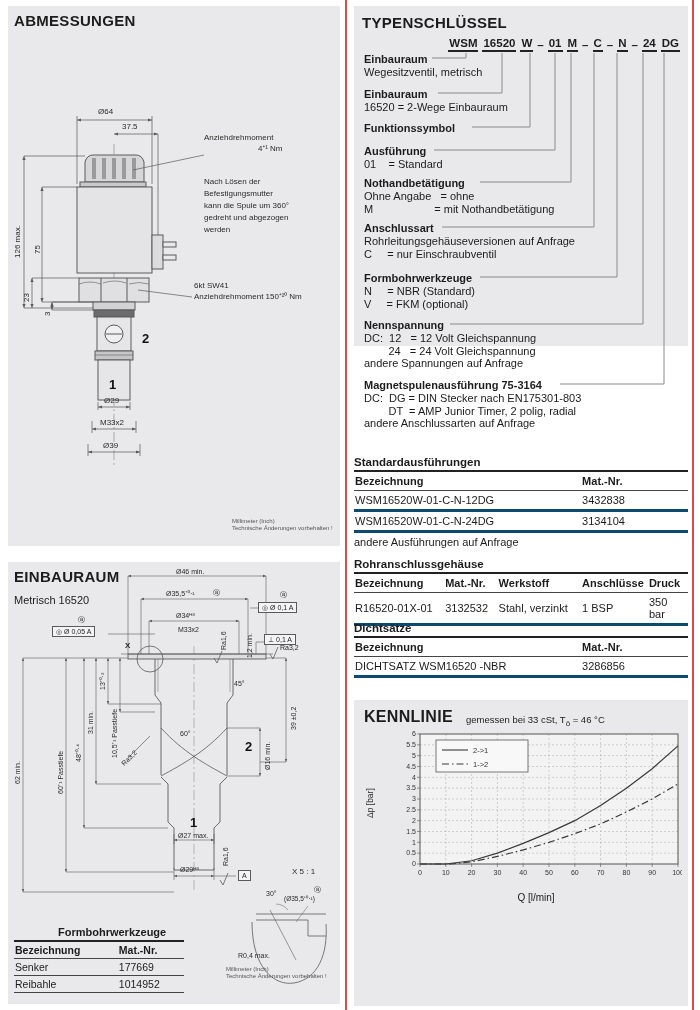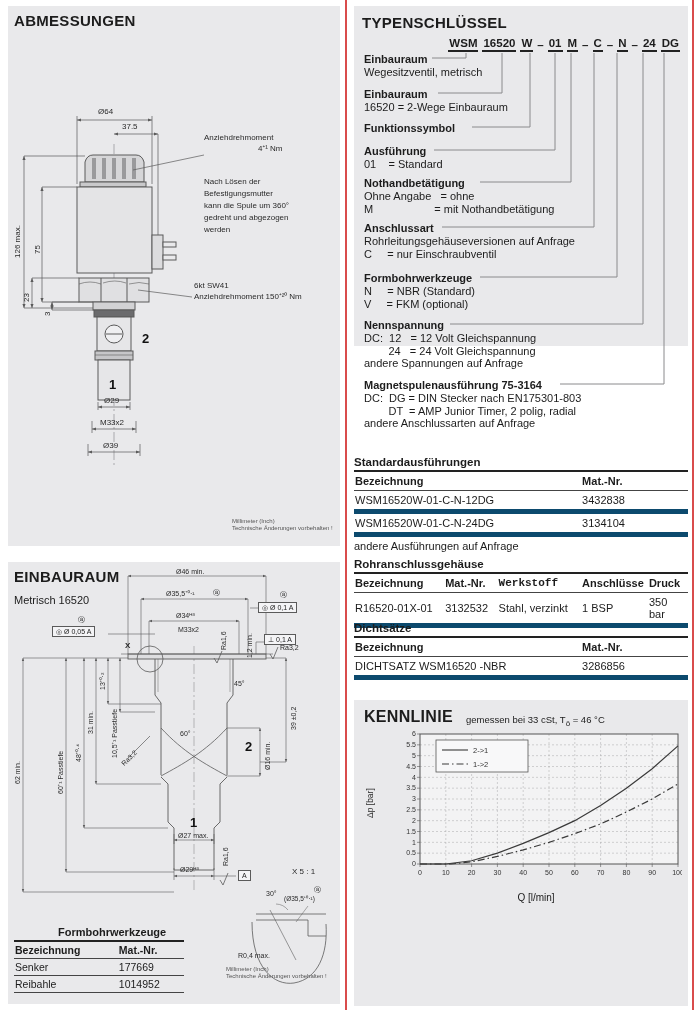--- a/index.html
+++ b/index.html
@@ -24,21 +24,21 @@
   .code-row .tk{border-bottom:2px solid #222;padding:0 1px 1px 1px;}
   .code-row .dash{padding:0 0 1px 0;}
   .ts-sec{position:absolute;left:10px;width:315px;}
   .ts-sec .ts-label{font-size:11px;font-weight:bold;line-height:13px;white-space:pre;}
   .ts-sec .ts-line{font-size:11px;line-height:12.7px;white-space:pre;}
   
   .rtable{position:absolute;left:354px;width:334px;}
   .rtable .tt{font-size:11.5px;font-weight:bold;margin:0 0 2px 0;}
   .rtable table{width:100%;border-collapse:collapse;}
   .rtable th{font-size:11px;text-align:left;border-top:2px solid #222;border-bottom:1px solid #444;padding:3px 2px 3px 1px;}
-  .rtable td{font-size:11px;border-bottom:5px solid #0c4a6e;padding:3px 2px 3px 1px;}
+  .rtable td{font-size:11px;border-bottom:3px solid #0c4a6e;padding:3px 2px 3px 1px;}
   .rtable .note{font-size:11px;padding-top:3px;}
   
   .stable{position:absolute;left:6px;top:364px;width:170px;}
   .stable .tt{font-size:11px;font-weight:bold;margin:0 0 2px 0;padding-left:44px;}
   .stable table{width:100%;border-collapse:collapse;}
   .stable th{font-size:10.5px;text-align:left;border-top:2px solid #222;border-bottom:1px solid #444;padding:2px 1px;}
   .stable td{font-size:10.5px;border-bottom:1px solid #444;padding:2px 1px;}
 </style>
 </head>
 <body>
@@ -389,21 +389,21 @@
     <div class="note">andere Ausführungen auf Anfrage</div>
   </div>
 
   <div class="rtable" style="top:558px;">
     <div class="tt">Rohranschlussgehäuse</div>
     <table>
       <tbody>
           <tr>
         <th style="width:27%;">Bezeichnung</th>
         <th style="width:16%;">Mat.-Nr.</th>
-        <th style="width:25%;font-family:Liberation Mono, monospace;">Werkstoff</th>
+        <th style="width:25%;">Werkstoff</th>
         <th style="width:20%;">Anschlüsse</th>
         <th>Druck</th>
       </tr>
       <tr>
         <td>R16520-01X-01</td>
         <td>3132532</td>
         <td>Stahl, verzinkt</td>
         <td>1 BSP</td>
         <td>350 bar</td>
       </tr>

